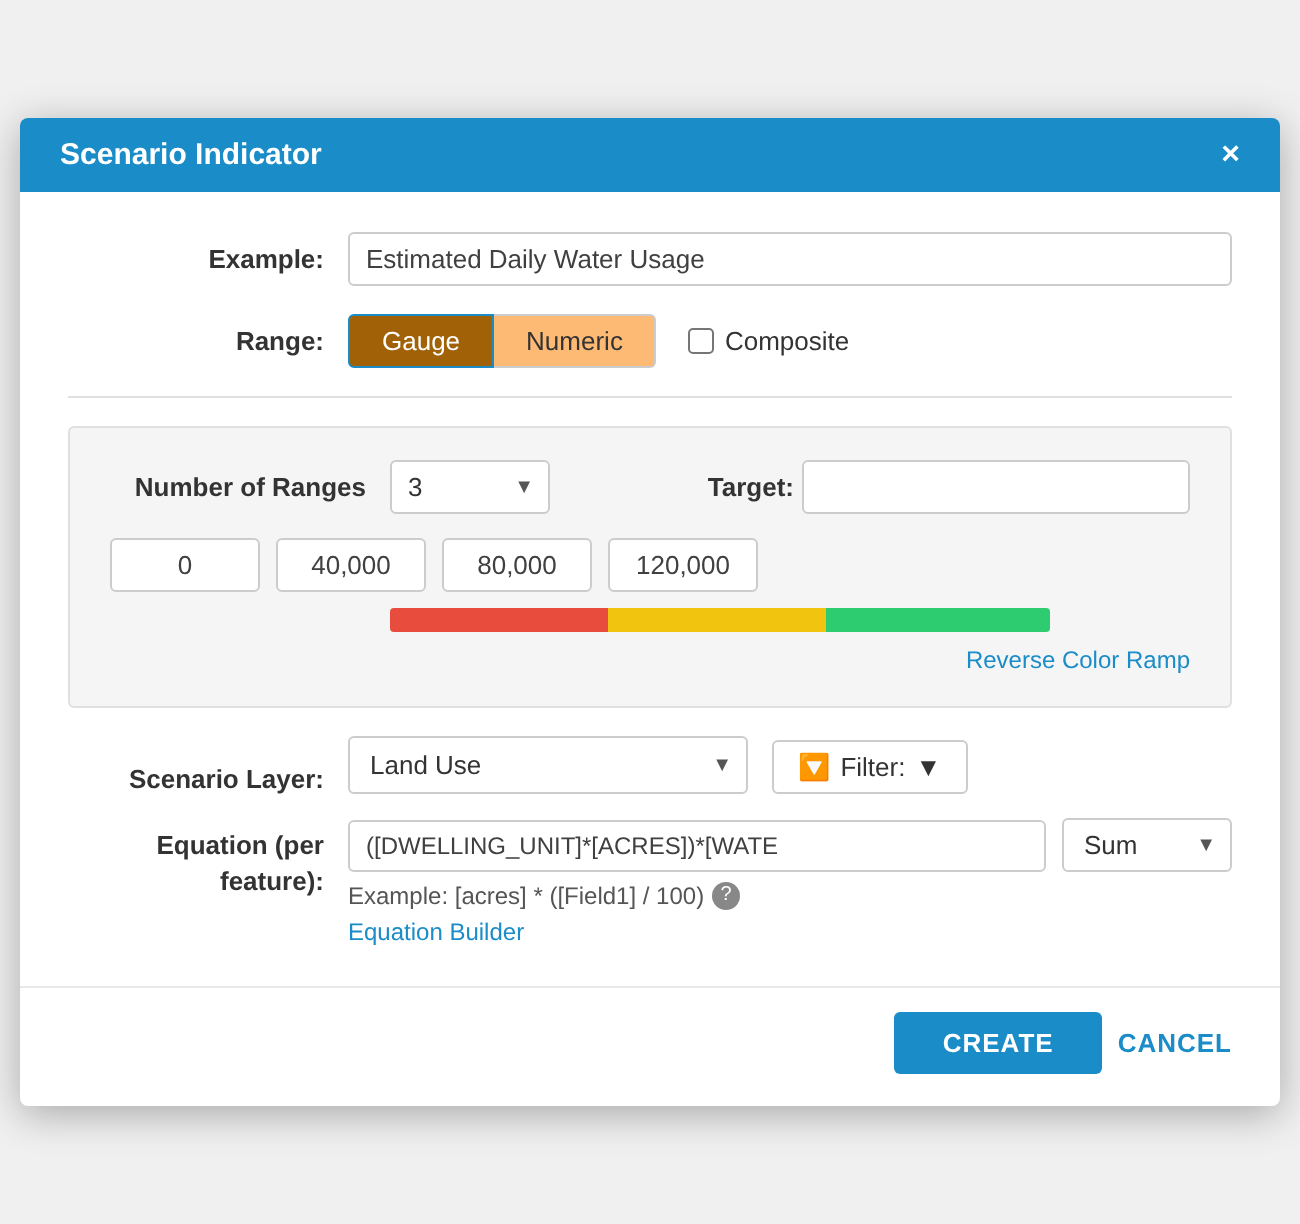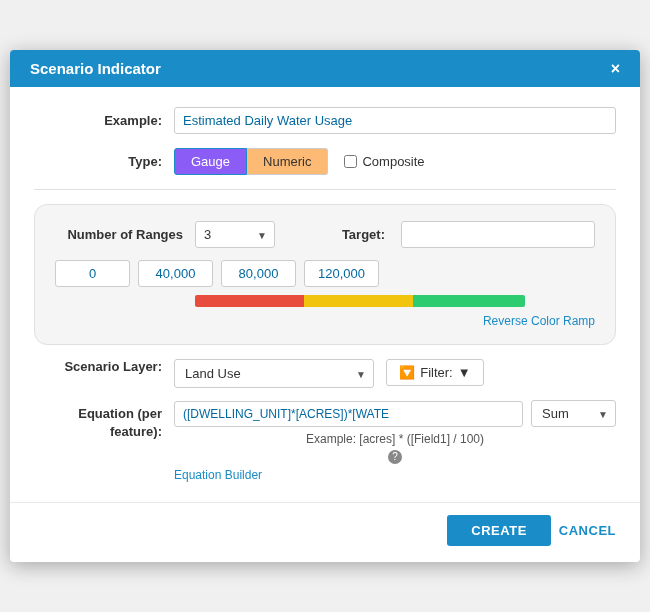--- a/index.html
+++ b/index.html
@@ -54,29 +54,29 @@
     }
     .form-control-full {
       flex: 1;
     }
     input[type="text"] {
       width: 100%;
       padding: 5px 8px;
       border: 1px solid #ccc;
       border-radius: 3px;
       font-size: 13px;
-      color: #0369a1;
+      color: #404040;
     }
     .type-buttons {
       display: flex;
       align-items: center;
       gap: 0;
     }
     .btn-type-active {
-      background: #8b5cf6;
+      background: #a16207;
       color: #fff;
       border: 1px solid #1a8cc7;
       padding: 5px 16px;
       border-radius: 3px 0 0 3px;
       cursor: pointer;
       font-size: 13px;
     }
     .btn-type-inactive {
       background: #fdba74;
       color: #333;
@@ -94,21 +94,21 @@
       color: #333;
       font-size: 13px;
       gap: 5px;
     }
     .composite-label input[type="checkbox"] {
       width: auto;
     }
     .section-box {
       background: #f5f5f5;
       border: 1px solid #e0e0e0;
-      border-radius: 13px;
+      border-radius: 3px;
       padding: 16px 20px;
       margin-bottom: 14px;
     }
     .ranges-row {
       display: flex;
       align-items: center;
       margin-bottom: 12px;
     }
     .ranges-label {
       width: 140px;
@@ -138,21 +138,21 @@
       top: 50%;
       transform: translateY(-50%);
       pointer-events: none;
       font-size: 10px;
       color: #555;
     }
     .target-group {
       display: flex;
       align-items: center;
       margin-left: auto;
-      gap: 16px;
+      gap: 4px;
     }
     .target-label {
       font-weight: bold;
       color: #333;
     }
     .target-input {
       width: 80px;
       padding: 5px 8px;
       border: 1px solid #ccc;
       border-radius: 3px;
@@ -196,21 +196,21 @@
     }
     .reverse-link {
       margin-left: 140px;
       color: #1a8cc7;
       font-size: 12px;
       cursor: pointer;
       text-decoration: none;
     }
     .scenario-row {
       display: flex;
-      align-items: flex-start;
+      align-items: flex-end;
       margin-bottom: 12px;
     }
     .scenario-label {
       width: 140px;
       text-align: right;
       padding-right: 12px;
       font-weight: bold;
       color: #333;
     }
     .scenario-select-wrapper {
@@ -283,23 +283,22 @@
       font-size: 13px;
       color: #333;
       cursor: pointer;
       min-width: 80px;
     }
     .equation-example {
       font-size: 12px;
       color: #555;
       margin-bottom: 3px;
       display: flex;
-      align-items: center;
+      align-items: flex-start;
       gap: 4px;
-      flex-direction: column;
     }
     .help-icon {
       display: inline-block;
       width: 14px;
       height: 14px;
       background: #888;
       color: #fff;
       border-radius: 50%;
       text-align: center;
       font-size: 10px;
@@ -359,21 +358,21 @@
   <div class="modal-body">
 
     <div class="form-row">
       <div class="form-label">Example:</div>
       <div class="form-control-full">
         <input type="text" value="Estimated Daily Water Usage" style="">
       </div>
     </div>
 
     <div class="form-row">
-      <div class="form-label">Type:</div>
+      <div class="form-label">Range:</div>
       <div class="type-buttons">
         <button class="btn-type-active">Gauge</button>
         <button class="btn-type-inactive">Numeric</button>
         <label class="composite-label">
           <input type="checkbox" style="">
           <span>Composite</span>
         </label>
       </div>
     </div>
 

